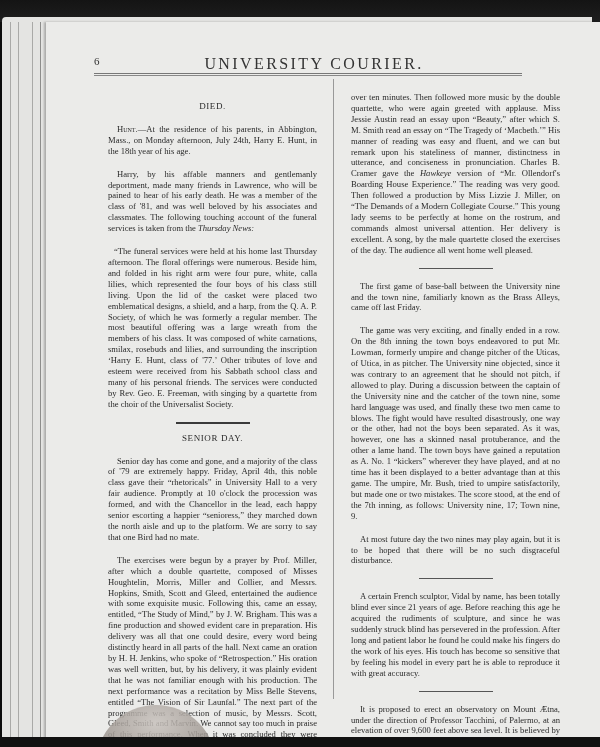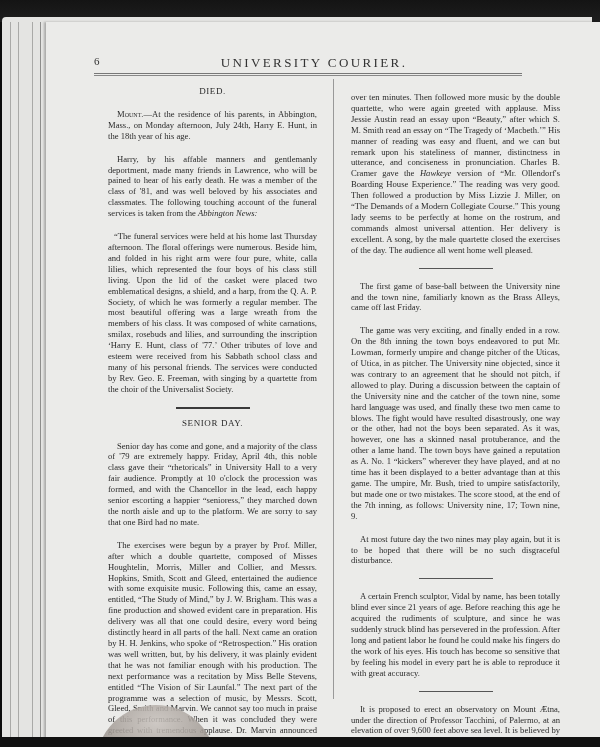--- a/index.html
+++ b/index.html
@@ -28,21 +28,21 @@
     box-shadow: -2px 0 2px rgba(0,0,0,0.25);
   }
   .page-header {
     position: absolute; left: 48px; top: 33px; width: 500px; height: 14px;
   }
   .page-number {
     position: absolute; left: 0; top: 0; font-size: 11px; color: #333;
   }
   .running-title {
     position: absolute; left: 0; width: 440px; text-align: center; top: 0;
-    font-size: 13px; letter-spacing: 2.4px; color: #333;
+    font-size: 16px; letter-spacing: 2.4px; color: #333;
   }
   .header-rule {
     position: absolute; left: 48px; top: 51px; width: 428px; height: 2px;
     border-top: 1px solid #777; border-bottom: 1px solid #888;
     height: 1px;
   }
   .col-divider {
     position: absolute; left: 287px; top: 57px; width: 1px; height: 620px;
     background: #999;
   }
@@ -51,21 +51,21 @@
     font-size: 8.6px; line-height: 10.9px; text-align: justify;
   }
   .col-left { left: 50px; }
   .col-right { left: 293px; width: 233px; }
   .col p { margin: 12px; text-indent: 9px; }
   .col p.quote { text-indent: 6px; }
   .col h3 {
     margin: 7px 0 3px 0; font-size: 9px; font-weight: normal;
     text-align: center; letter-spacing: 0.6px;
   }
-  .col .first-head { margin-top: 6px; }
+  .col .first-head { margin-top: 21px; }
   .smallcaps { font-variant: small-caps; }
   .italic { font-style: italic; }
   .sep-rule {
     width: 74px; height: 2px; margin: 11px auto 9px auto; background: #3a3a3a;
   }
   .sep-rule.thin { height: 1px; background: #555; margin: 12px auto 12px auto; }
   .thumb {
     position: absolute; left: 96px; top: 705px; width: 120px; height: 60px;
     border-radius: 60px 60px 0 0;
     background: radial-gradient(ellipse at 50% 30%, #c8c2bd 0%, #a59e98 55%, #7a7470 100%);
@@ -90,22 +90,22 @@
   <div class="page-header">
     <span class="page-number">6</span>
     <span class="running-title">UNIVERSITY COURIER.</span>
   </div>
   <div class="header-rule"></div>
   <div class="col-divider"></div>
 
   <div class="col col-left">
     <section>
       <h3 class="first-head">DIED.</h3>
-      <p><span class="smallcaps">Mount.</span><span>—At the residence of his parents, in Abbington, Mass., on Monday afternoon, July 24th, Harry E. Hunt, in the 18th year of his age.</span></p>
-      <p><span>Harry, by his affable manners and gentlemanly deportment, made many friends in Lawrence, who will be pained to hear of his early death. He was a member of the class of '81, and was well beloved by his associates and classmates. The following touching account of the funeral services is taken from the</span> <span class="italic">Abbington News:</span></p>
+      <p><span class="smallcaps">Hunt.</span><span>—At the residence of his parents, in Abbington, Mass., on Monday afternoon, July 24th, Harry E. Hunt, in the 18th year of his age.</span></p>
+      <p><span>Harry, by his affable manners and gentlemanly deportment, made many friends in Lawrence, who will be pained to hear of his early death. He was a member of the class of '81, and was well beloved by his associates and classmates. The following touching account of the funeral services is taken from the</span> <span class="italic">Thursday News:</span></p>
       <p class="quote">“The funeral services were held at his home last Thursday afternoon. The floral offerings were numerous. Beside him, and folded in his right arm were four pure, white, calla lilies, which represented the four boys of his class still living. Upon the lid of the casket were placed two emblematical designs, a shield, and a harp, from the Q. A. P. Society, of which he was formerly a regular member. The most beautiful offering was a large wreath from the members of his class. It was composed of white carnations, smilax, rosebuds and lilies, and surrounding the inscription ‘Harry E. Hunt, class of '77.’ Other tributes of love and esteem were received from his Sabbath school class and many of his personal friends. The services were conducted by Rev. Geo. E. Freeman, with singing by a quartette from the choir of the Universalist Society.</p>
     </section>
 
     <div class="sep-rule"></div>
 
     <section>
       <h3>SENIOR DAY.</h3>
       <p>Senior day has come and gone, and a majority of the class of '79 are extremely happy. Friday, April 4th, this noble class gave their “rhetoricals” in University Hall to a very fair audience. Promptly at 10 o'clock the procession was formed, and with the Chancellor in the lead, each happy senior escorting a happier “senioress,” they marched down the north aisle and up to the platform. We are sorry to say that one Bird had no mate.</p>
       <p>The exercises were begun by a prayer by Prof. Miller, after which a double quartette, composed of Misses Houghtelin, Morris, Miller and Collier, and Messrs. Hopkins, Smith, Scott and Gleed, entertained the audience with some exquisite music. Following this, came an essay, entitled, “The Study of Mind,” by J. W. Brigham. This was a fine production and showed evident care in preparation. His delivery was all that one could desire, every word being distinctly heard in all parts of the hall. Next came an oration by H. H. Jenkins, who spoke of “Retrospection.” His oration was well written, but, by his delivery, it was plainly evident that he was not familiar enough with his production. The next performance was a recitation by Miss Belle Stevens, entitled “The Vision of Sir Launfal.” The next part of the programme was a selection of music, by Messrs. Scott, Gleed, Smith and Marvin. We cannot say too much in praise of this performance. When it was concluded they were greeted with tremendous applause. Dr. Marvin announced the next exercise to be an essay, by W. T. Byrd. This gentleman stepped out upon the platform and read a characteristic and pleasing essay upon “Dwellings.” The next part was the struggle between the debaters. C. W. Stevenson supported the affirmative of the question, “Resolved, that Chinese immigration should be prohibited by law,” in a very able speech of fifteen minutes duration. The negative of the question was upheld by J. W. Gleed. His arguments were clear and well put, and, all in all, his effort was one of the finest of the day. Miss Eudora Wade also maintained that “the Chinese should go.” She was followed by Miss Alma Richardson who spoke a little</p>
     </section>

